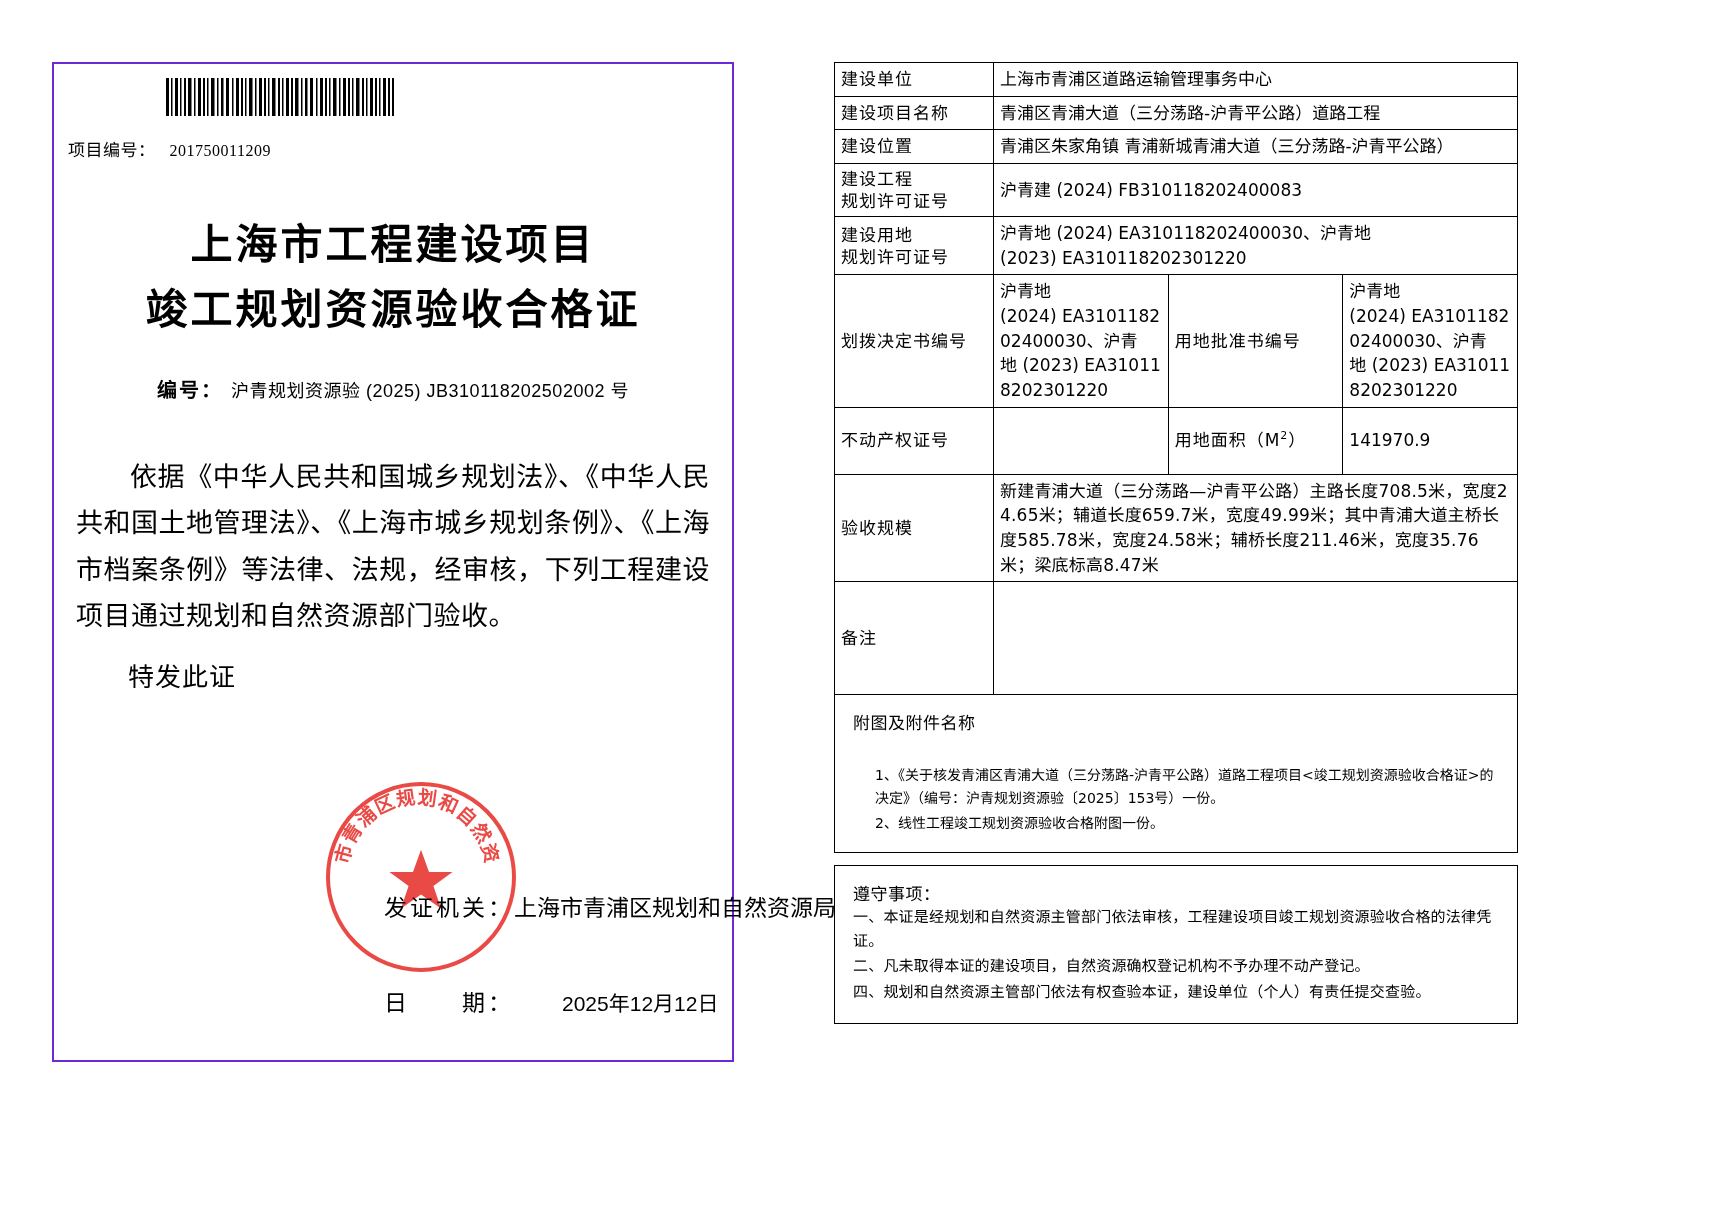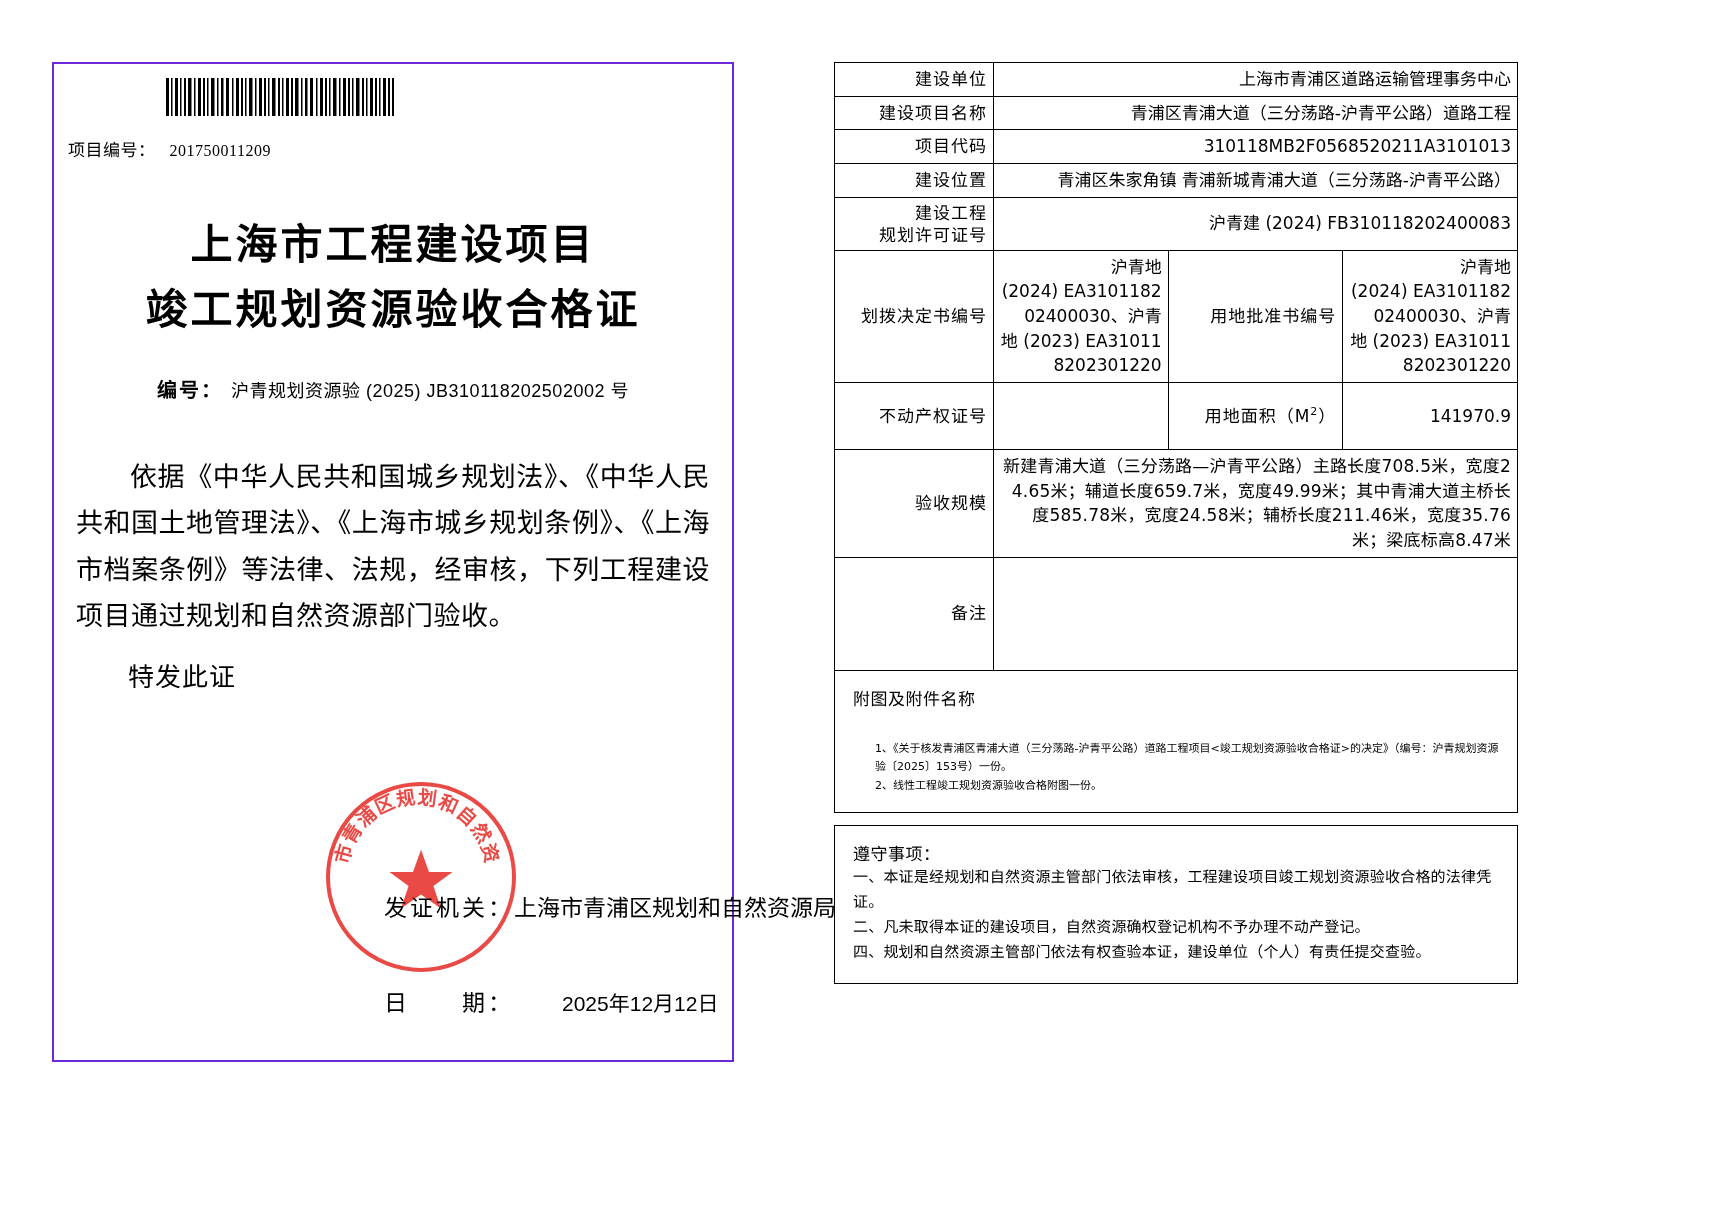--- a/index.html
+++ b/index.html
@@ -204,21 +204,21 @@
 
   table.info {
     width: 684px;
     border-collapse: collapse;
     table-layout: fixed;
   }
   table.info td {
     border: 1.5px solid #000;
     padding: 4px 6px;
     vertical-align: middle;
-    text-align: right;
+    text-align: left;
     font-size: 17px;
     font-family: "DejaVu Sans", "Liberation Sans", sans-serif;
     line-height: 1.45;
     word-break: break-all;
   }
   td.lbl {
     width: 146px;
     font-size: 18px;
     letter-spacing: 1px;
     white-space: nowrap;
@@ -253,21 +253,21 @@
     box-sizing: border-box;
     padding: 14px 16px 16px 18px;
     font-family: "DejaVu Sans", "Liberation Sans", sans-serif;
   }
   .attach-title {
     font-size: 17px;
     margin-bottom: 8px;
     letter-spacing: 0.5px;
   }
   .attach-list {
-    font-size: 11px;
+    font-size: 14px;
     line-height: 1.66;
     padding-left: 22px;
     margin-top: 30px;
   }
   .attach-item { margin-bottom: 1px; }
 
   
   .notes-box {
     width: 684px;
     border: 1.5px solid #000;
@@ -399,36 +399,42 @@
       <tbody>
         <tr>
           <td class="lbl">建设单位</td>
           <td class="val" colspan="3">上海市青浦区道路运输管理事务中心</td>
         </tr>
         <tr>
           <td class="lbl">建设项目名称</td>
           <td class="val" colspan="3">青浦区青浦大道（三分荡路-沪青平公路）道路工程</td>
         </tr>
         <tr>
-          <td class="lbl">项目代码</td>
-          <td class="val" colspan="3">310118MB2F0568520211A3101013</td>
-        </tr>
-        <tr>
           <td class="lbl">建设位置</td>
           <td class="val" colspan="3">青浦区朱家角镇  青浦新城青浦大道（三分荡路-沪青平公路）</td>
         </tr>
 
         <tr>
           <td class="lbl two-line">
             <div>建设工程</div>
             <div>规划许可证号</div>
           </td>
           <td class="val" colspan="3">沪青建 (2024) FB310118202400083</td>
         </tr>
 
+        <tr>
+          <td class="lbl two-line">
+            <div>建设用地</div>
+            <div>规划许可证号</div>
+          </td>
+          <td class="val" colspan="3">
+            <div>沪青地 (2024) EA310118202400030、沪青地</div>
+            <div>(2023) EA310118202301220</div>
+          </td>
+        </tr>
 
         <tr>
           <td class="lbl">划拨决定书编号</td>
           <td class="tight" style="width:172px">
             <div>沪青地</div>
             <div>(2024) EA310118202400030、沪青</div>
             <div>地 (2023) EA310118202301220</div>
           </td>
           <td class="lbl-mid">用地批准书编号</td>
           <td class="tight">

